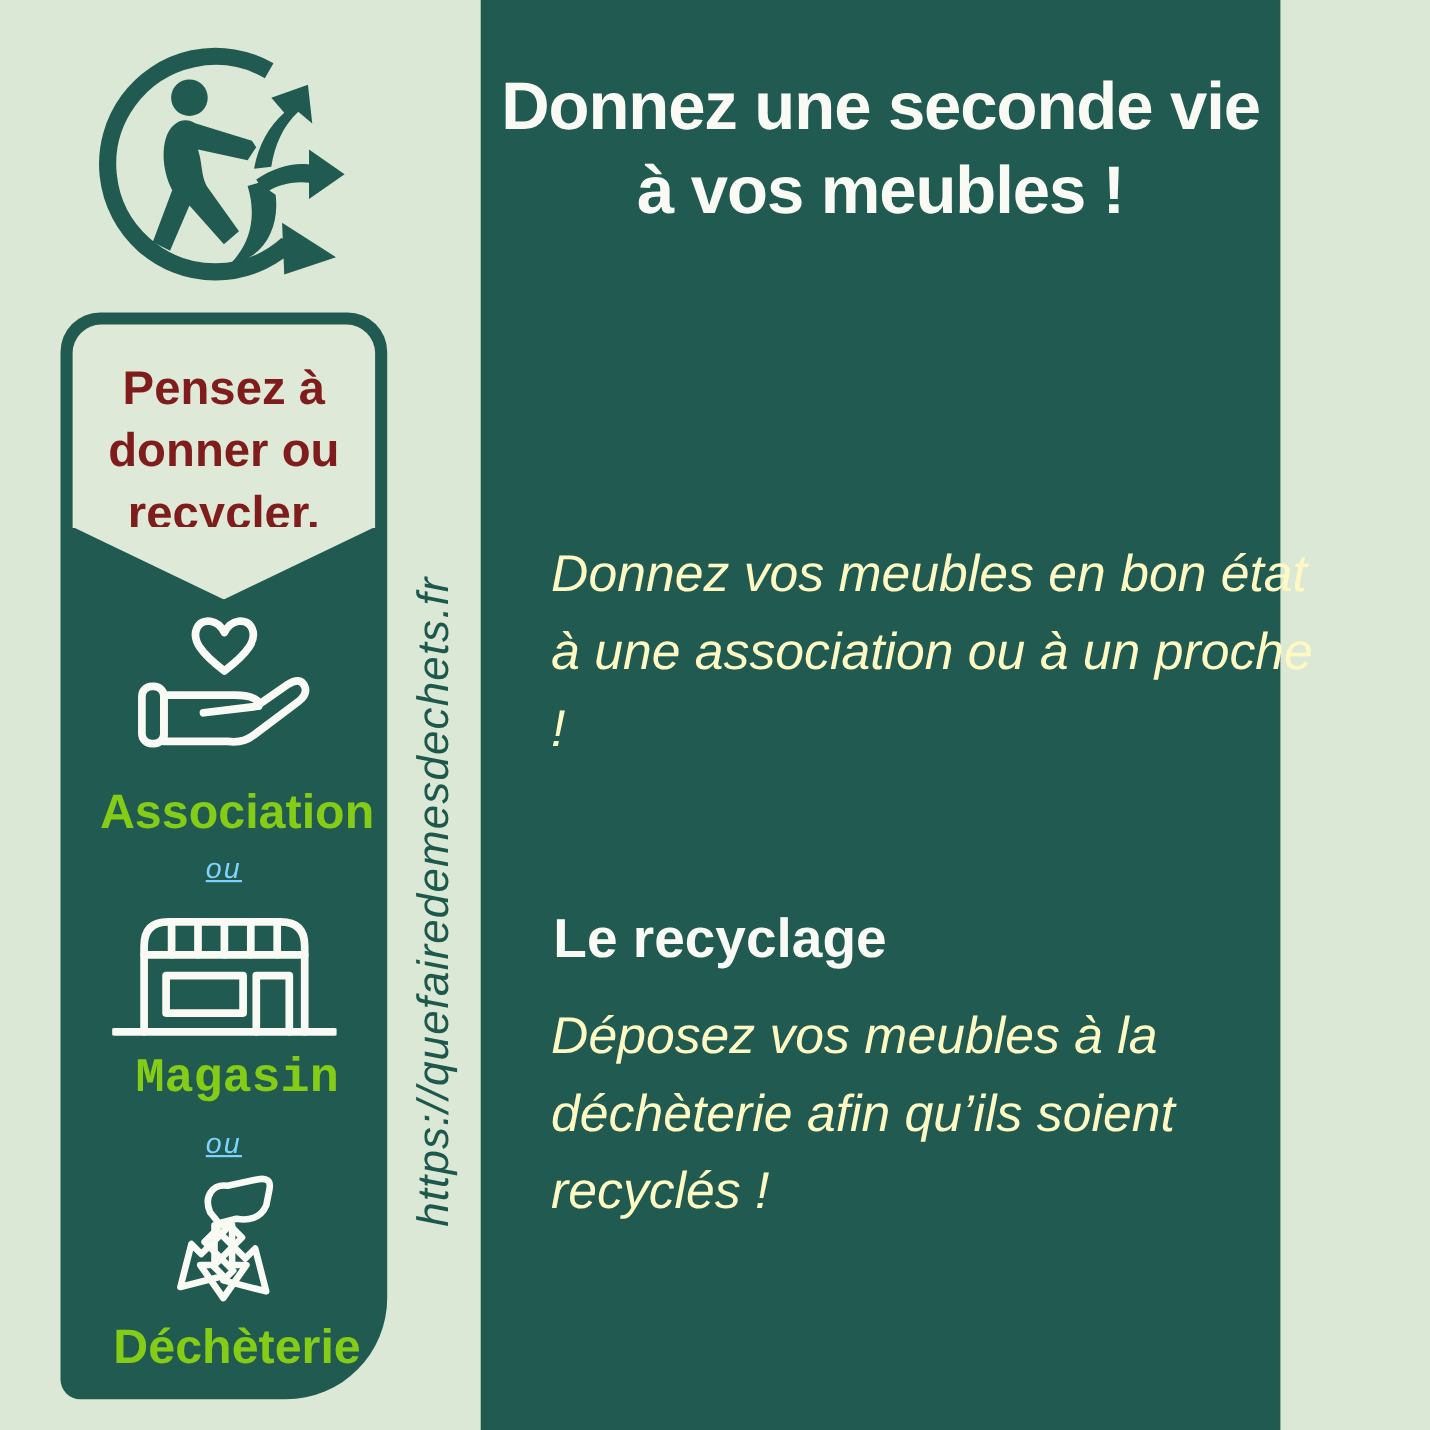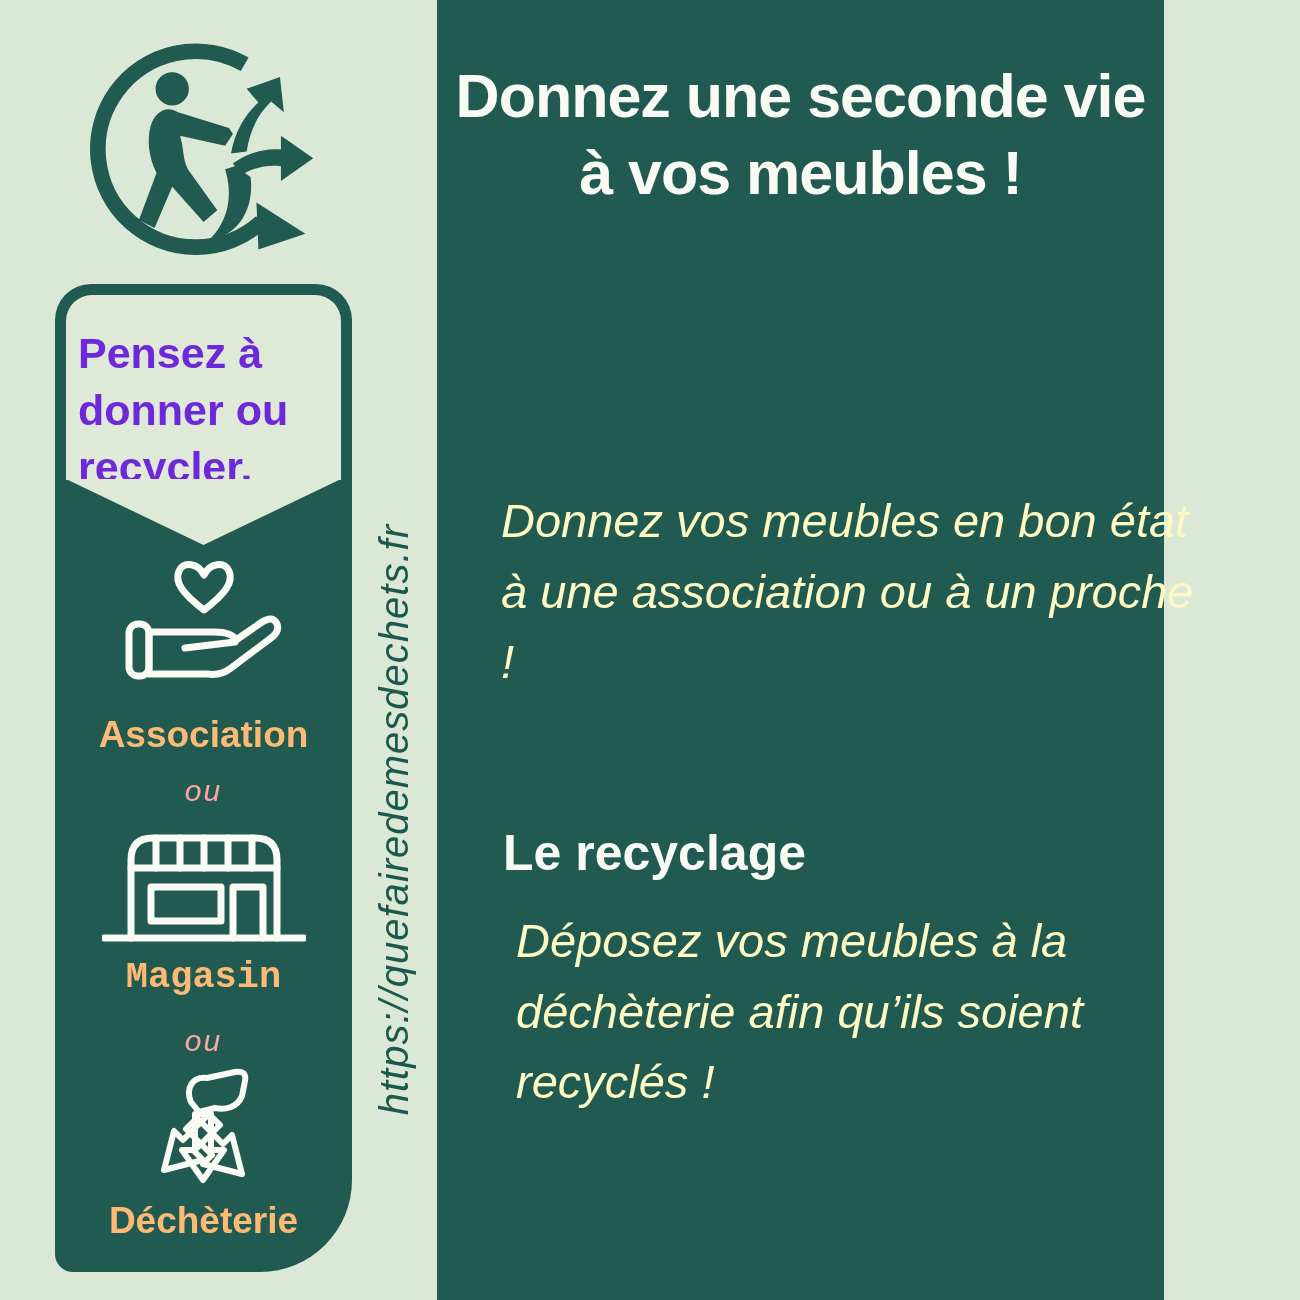--- a/index.html
+++ b/index.html
@@ -9,45 +9,45 @@
   
   .panel{position:absolute;left:437px;top:0;width:727px;height:1300px;background:#215a50;}
   .title{position:absolute;left:0;top:58px;width:100%;margin:0;text-align:center;
          color:#f8faf3;font-weight:bold;font-size:61px;line-height:1.27;letter-spacing:-1px;}
   .sec-h{position:absolute;margin:0;color:#f8faf3;font-weight:bold;font-size:50px;}
   .h-don{left:66px;top:404px;}
   .h-rec{left:66px;top:824px;}
   .sec-p{position:absolute;margin:0;color:#fef9c3;font-style:italic;font-size:47px;
          line-height:1.5;width:712px;}
   .p-don{left:64px;top:486px;}
-  .p-rec{left:64px;top:906px;margin-left:15px;}
+  .p-rec{left:64px;top:906px;}
 
   
   .triman{position:absolute;left:86px;top:38px;}
 
   
   .column{position:absolute;left:55px;top:284px;width:297px;height:988px;background:#215a50;
           border-radius:36px 36px 92px 18px;}
   .banner-top{position:absolute;left:11px;right:11px;top:11px;height:185px;background:#dfe9d7;
               border-radius:26px 26px 0 0;}
   .banner-chevron{position:absolute;left:11px;right:11px;top:195px;height:66px;background:#dfe9d7;
               clip-path:polygon(0 0,100% 0,50% 100%);}
-  .banner-text{padding:30px 12px 0 12px;text-align:left;color:#6d28d9;
+  .banner-text{padding:30px 12px 0 12px;text-align:center;color:#7f1d1d;
                font-weight:bold;font-size:43px;line-height:1.32;}
   .icon{position:absolute;left:50%;transform:translateX(-50%);}
   .icon-give{top:272px;}
   .icon-store{top:546px;}
   .icon-sort{top:784px;}
-  .opt-label{position:absolute;left:0;width:100%;text-align:center;color:#fdba74;
-             font-weight:bold;font-size:37px;}
+  .opt-label{position:absolute;left:0;width:100%;text-align:center;color:#84cc16;
+             font-weight:bold;font-size:44px;padding-left:12px;}
   .lbl-association{top:430px;}
   .lbl-magasin{top:672px;font-family:Liberation Mono, monospace;}
   .lbl-dechetterie{top:916px;}
-  .ou{position:absolute;left:0;width:100%;text-align:center;color:#fca5a5;
-      font-style:italic;font-size:30px;letter-spacing:2px;}
+  .ou{position:absolute;left:0;width:100%;text-align:center;color:#7dd3fc;
+      font-style:italic;font-size:26px;letter-spacing:2px;text-decoration:underline;}
   .ou-1{top:490px;}
   .ou-2{top:740px;}
 
   
   .url-strip{position:absolute;left:350px;top:470px;width:88px;height:700px;
              display:flex;align-items:center;justify-content:center;}
   .url-text{writing-mode:vertical-rl;transform:rotate(180deg);
             font-style:italic;font-size:40px;color:#1d584c;letter-spacing:1px;white-space:nowrap;}
 
   svg .stroke{fill:none;stroke:#f8faf3;stroke-width:7;stroke-linecap:round;stroke-linejoin:round;}

